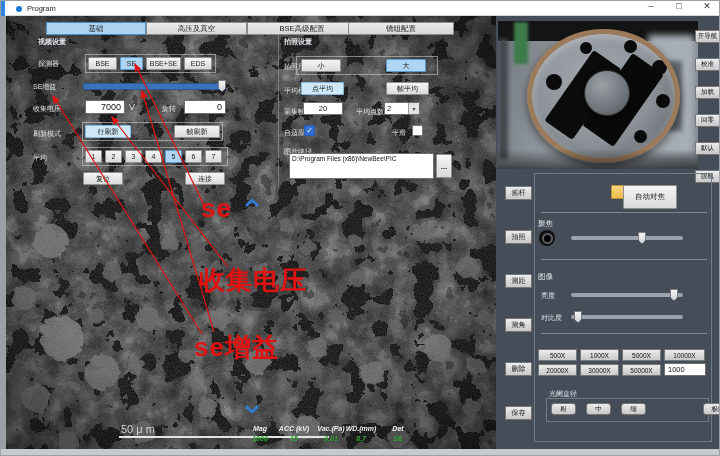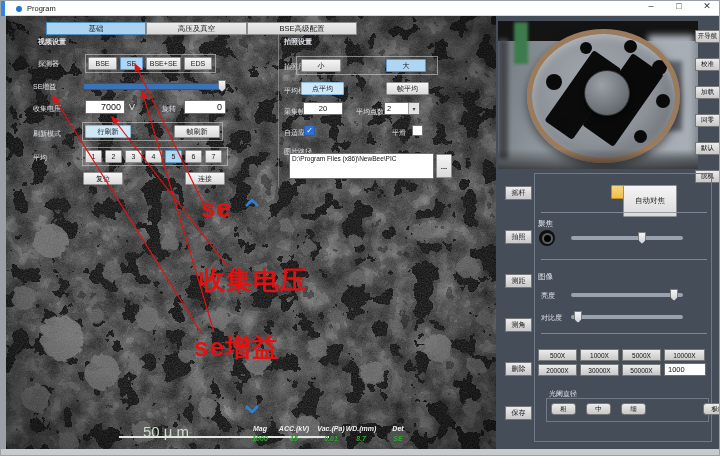--- a/index.html
+++ b/index.html
@@ -110,20 +110,21 @@
     </g>
     <rect width="490" height="433" filter="url(#fGrain)" opacity="0.3"></rect>
     <rect width="490" height="433" fill="url(#vign)"></rect>
   </svg>
 
   <div class="abs" style="left:495px;top:15px;width:225px;height:433px;background:#454d59;"></div>
 
   <div class="abs tab on" style="left:45px;top:21px;width:100px;height:13px;">基础</div>
   <div class="abs tab" style="left:145px;top:21px;width:101px;height:13px;">高压及真空</div>
   <div class="abs tab" style="left:246px;top:21px;width:110px;height:13px;">BSE高级配置</div>
+  <div class="abs tab" style="left:347px;top:21px;width:106px;height:13px;">镜组配置</div>
 
   <div class="abs lbl" style="left:37px;top:36px;font-weight:bold;">视频设置</div>
   <div class="abs lbl" style="left:37px;top:58px;">探测器</div>
   <div class="abs grp" style="left:84px;top:53px;width:131px;height:19px;"></div>
   <div class="abs btn" style="left:87px;top:56px;width:29px;height:13px;">BSE</div>
   <div class="abs btn sel" style="left:119px;top:56px;width:23px;height:13px;">SE</div>
   <div class="abs btn" style="left:145px;top:56px;width:35px;height:13px;">BSE+SE</div>
   <div class="abs btn" style="left:183px;top:56px;width:28px;height:13px;">EDS</div>
 
   <div class="abs lbl" style="left:32px;top:81px;">SE增益</div>
@@ -198,21 +199,21 @@
       </defs>
     <line x1="199" y1="191" x2="129" y2="48" stroke="#e01212" stroke-width="1.2" marker-end="url(#arr)"></line>
     <line x1="222" y1="251" x2="106" y2="101" stroke="#e01212" stroke-width="1.2" marker-end="url(#arr)"></line>
     <line x1="196" y1="318" x2="47" y2="80" stroke="#e01212" stroke-width="1.2" marker-end="url(#arr)"></line>
     <line x1="208" y1="316" x2="136" y2="75" stroke="#e01212" stroke-width="1.2" marker-end="url(#arr)"></line>
   </svg>
   <div class="abs redtxt" style="left:200px;top:192px;">se</div>
   <div class="abs redtxt" style="left:198px;top:262px;">收集电压</div>
   <div class="abs redtxt" style="left:193px;top:329px;">se增益</div>
 
-  <div class="abs" style="left:120px;top:422px;width:90px;text-align:center;font-size:15px;color:#ccd8cc;">50 μ m</div>
+  <div class="abs" style="left:120px;top:422px;width:90px;font-size:11px;color:#ccd8cc;">50 μ m</div>
   <div class="abs" style="left:118px;top:435px;width:210px;height:2px;background:#e2e7e2;"></div>
   <div class="abs" style="left:239px;top:424px;width:40px;">
     <div class="stxt">Mag</div>
     <div class="sval" style="margin-top:3px;">1000</div>
   </div>
   <div class="abs" style="left:271px;top:424px;width:44px;">
     <div class="stxt">ACC.(kV)</div>
     <div class="sval" style="margin-top:3px;">15</div>
   </div>
   <div class="abs" style="left:308px;top:424px;width:44px;">
@@ -259,21 +260,21 @@
   <div class="abs sbtn" style="left:504px;top:185px;width:27px;height:14px;font-size:7px;">摇杆</div>
   <div class="abs sbtn" style="left:504px;top:229px;width:27px;height:14px;font-size:7px;">拍照</div>
   <div class="abs sbtn" style="left:504px;top:273px;width:27px;height:14px;font-size:7px;">测距</div>
   <div class="abs sbtn" style="left:504px;top:317px;width:27px;height:14px;font-size:7px;">测角</div>
   <div class="abs sbtn" style="left:504px;top:361px;width:27px;height:14px;font-size:7px;">删除</div>
   <div class="abs sbtn" style="left:504px;top:405px;width:27px;height:14px;font-size:7px;">保存</div>
 
   <div class="abs" style="left:533px;top:172px;width:178px;height:269px;border:1px solid #707a87;"></div>
 
   <div class="abs btn selO" style="left:562px;top:184px;width:50px;height:14px;font-size:7.5px;">暂停</div>
-  <div class="abs btn" style="left:622px;top:184px;width:54px;height:32px;font-size:7.5px;">自动对焦</div>
+  <div class="abs btn" style="left:622px;top:184px;width:54px;height:24px;font-size:7.5px;">自动对焦</div>
 
   <div class="abs hrline" style="left:540px;top:211px;width:166px;"></div>
   <div class="abs pl" style="left:537px;top:218px;">聚焦</div>
   <div class="abs" style="left:538px;top:229px;width:16px;height:16px;border-radius:50%;background:#101010;display:flex;align-items:center;justify-content:center;">
     <div style="width:7px;height:7px;border-radius:50%;background:#000;border:2px solid #5a5f66;"></div>
   </div>
   <div class="abs track" style="left:570px;top:235px;width:112px;"></div>
   <div class="abs th" style="left:637px;top:231px;"></div>
 
   <div class="abs hrline" style="left:540px;top:258px;width:166px;"></div>

